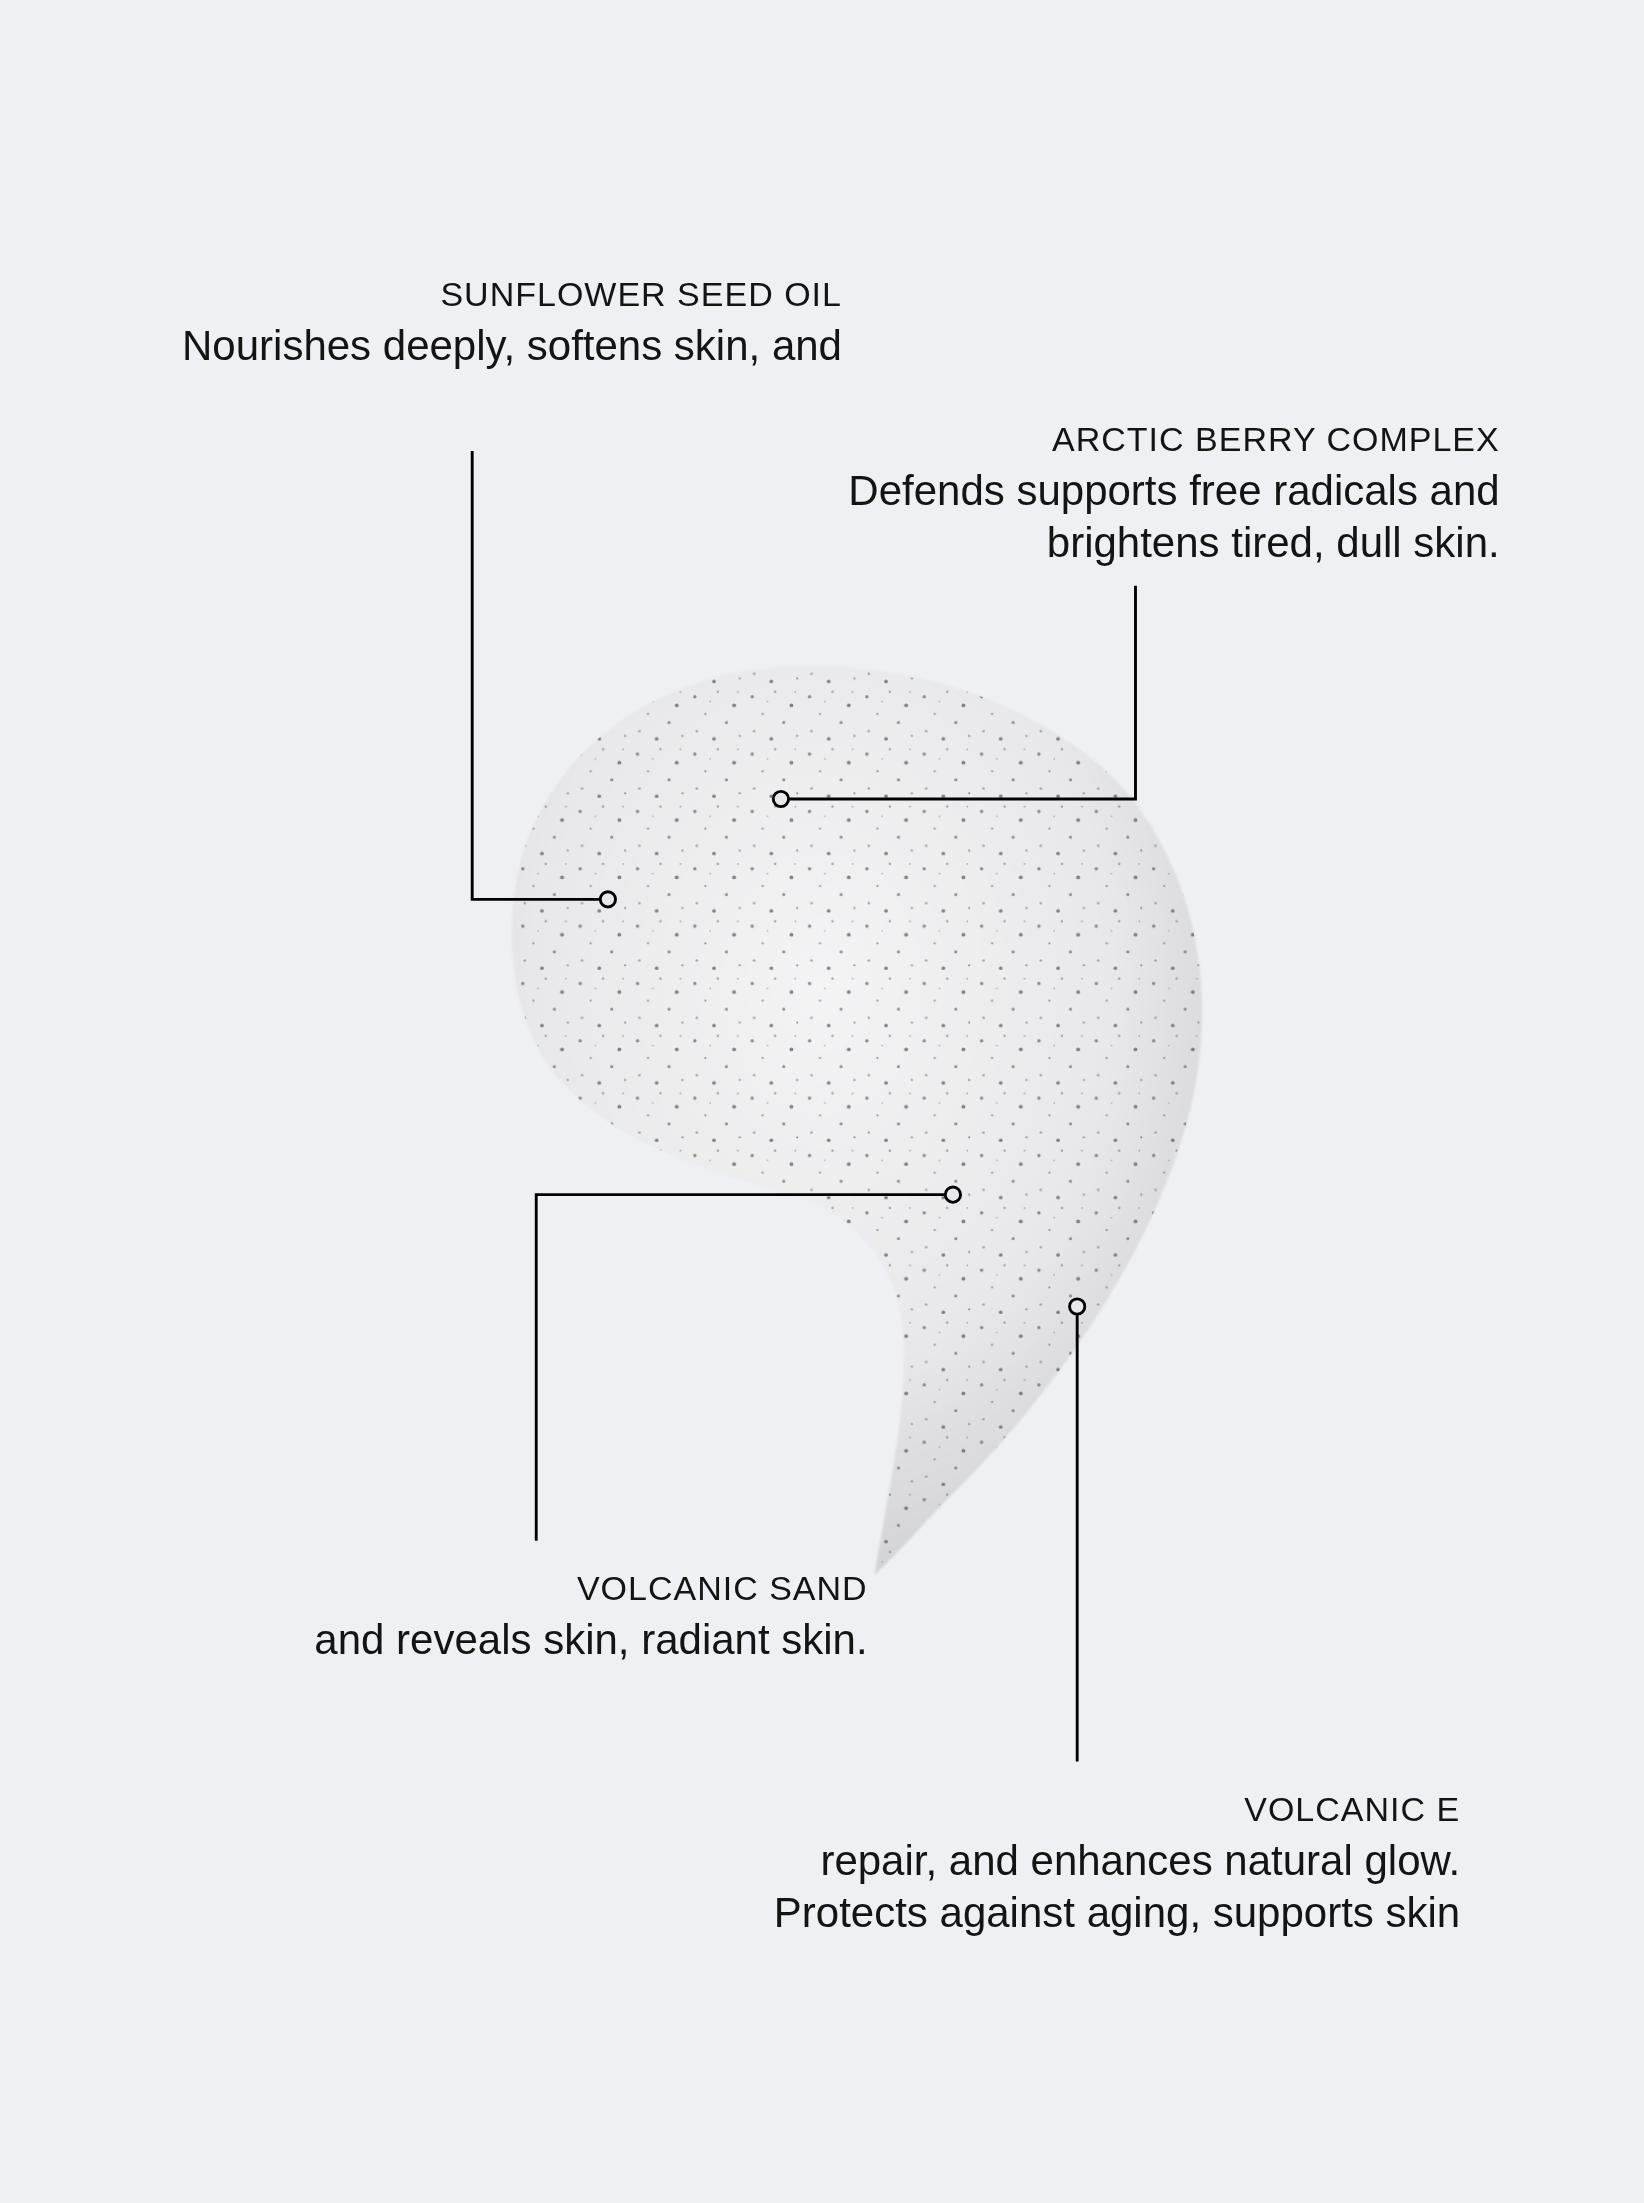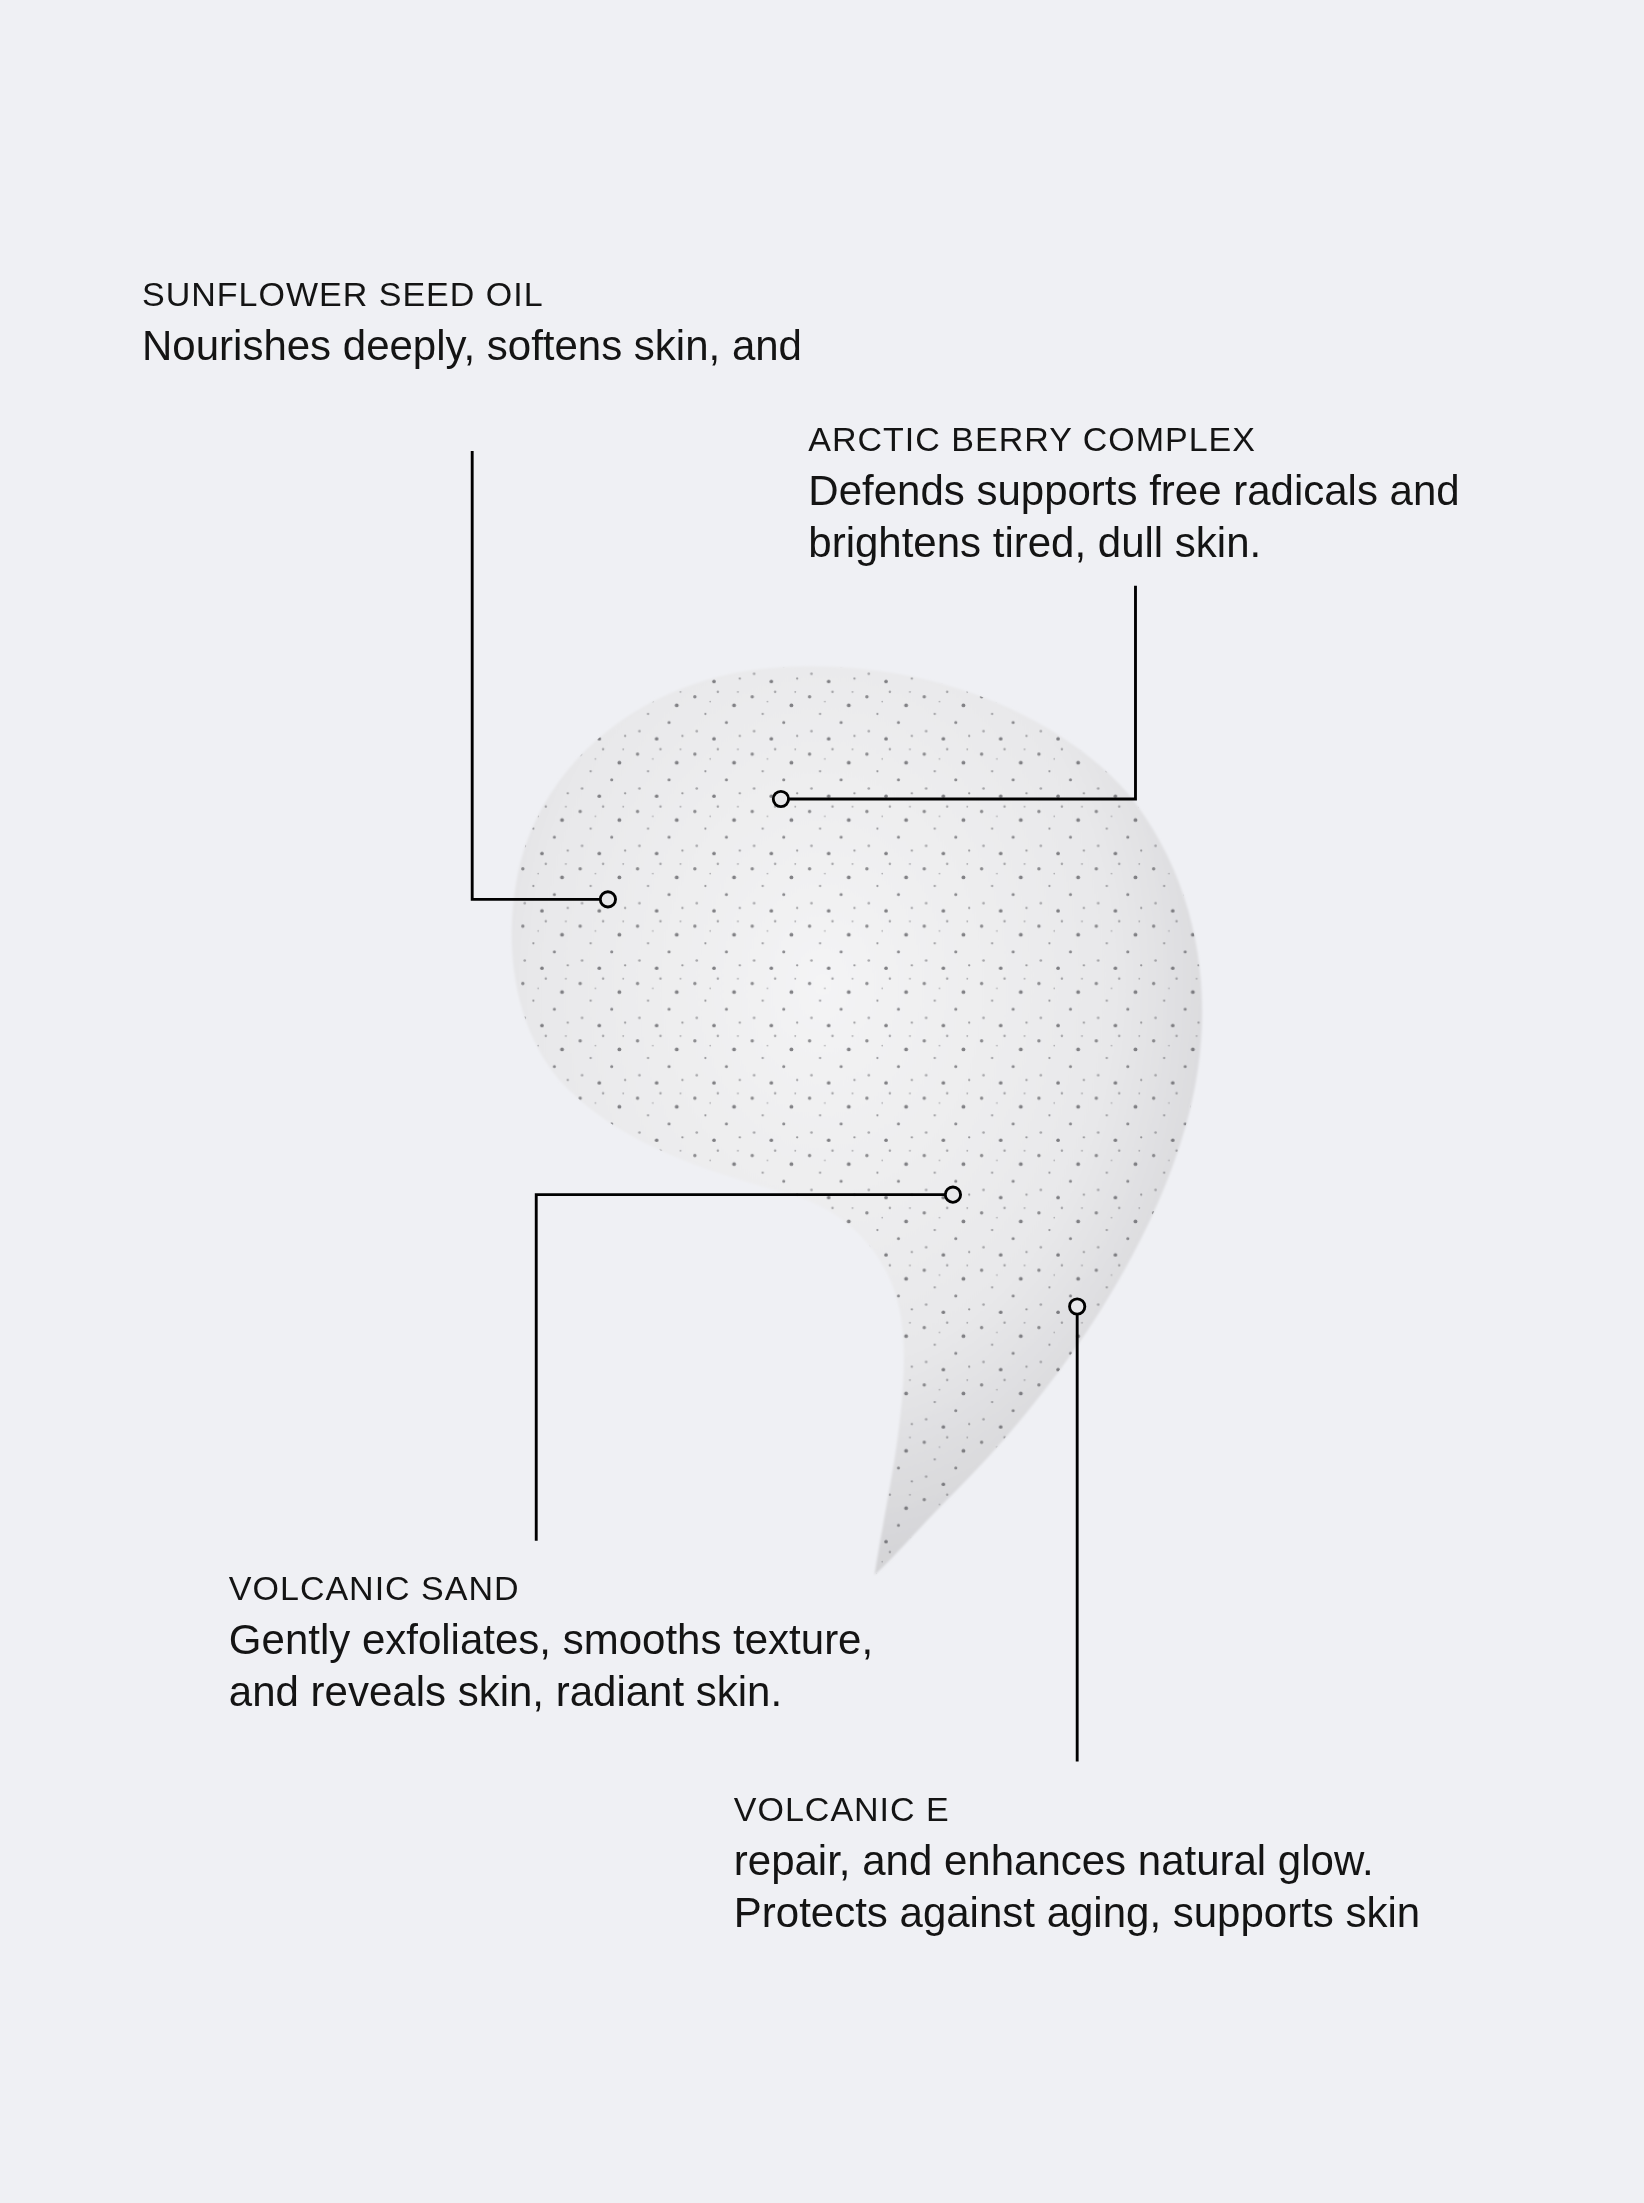--- a/index.html
+++ b/index.html
@@ -1,21 +1,21 @@
 <!DOCTYPE html>
 <html><head>
 <meta charset="utf-8">
 <style>
   html, body { margin:0; padding:0; }
   body {
     width:1644px; height:2203px; background:#eff0f4;
     position:relative; overflow:hidden;
     font-family:"Liberation Sans", "DejaVu Sans", sans-serif; color:#141414;
   }
-  .callout { position:absolute; text-align:left; transform:translateX(-50%); }
+  .callout { position:absolute; text-align:right; transform:translateX(-50%);margin-left:40px; }
   .callout .title { font-size:34px; letter-spacing:1px; line-height:52px; white-space:nowrap; }
   .callout .body { font-size:42px; line-height:52px; white-space:nowrap; }
   svg.art { position:absolute; left:0; top:0; }
 </style>
 </head>
 <body>
 
 <svg class="art" width="1644" height="2203" viewBox="0 0 1720 2305">
   <defs>
     <radialGradient id="blobShade" cx="45%" cy="35%" r="70%">
@@ -84,21 +84,20 @@
 </div>
 
 <div class="callout" style="left:1134px; top:413px;">
   <div class="title">ARCTIC BERRY COMPLEX</div>
   <div class="body">Defends supports free radicals and</div>
   <div class="body">brightens tired, dull skin.</div>
 </div>
 
 <div class="callout" style="left:551px; top:1562px;">
   <div class="title">VOLCANIC SAND</div>
-  <div class="body">Gently exfoliates, smooths texture,</div>
   <div class="body">and reveals skin, radiant skin.</div>
 </div>
 
 <div class="callout" style="left:1077px; top:1783px;">
   <div class="title">VOLCANIC E</div>
   <div class="body">repair, and enhances natural glow.</div>
   <div class="body">Protects against aging, supports skin</div>
 </div>
 
 

